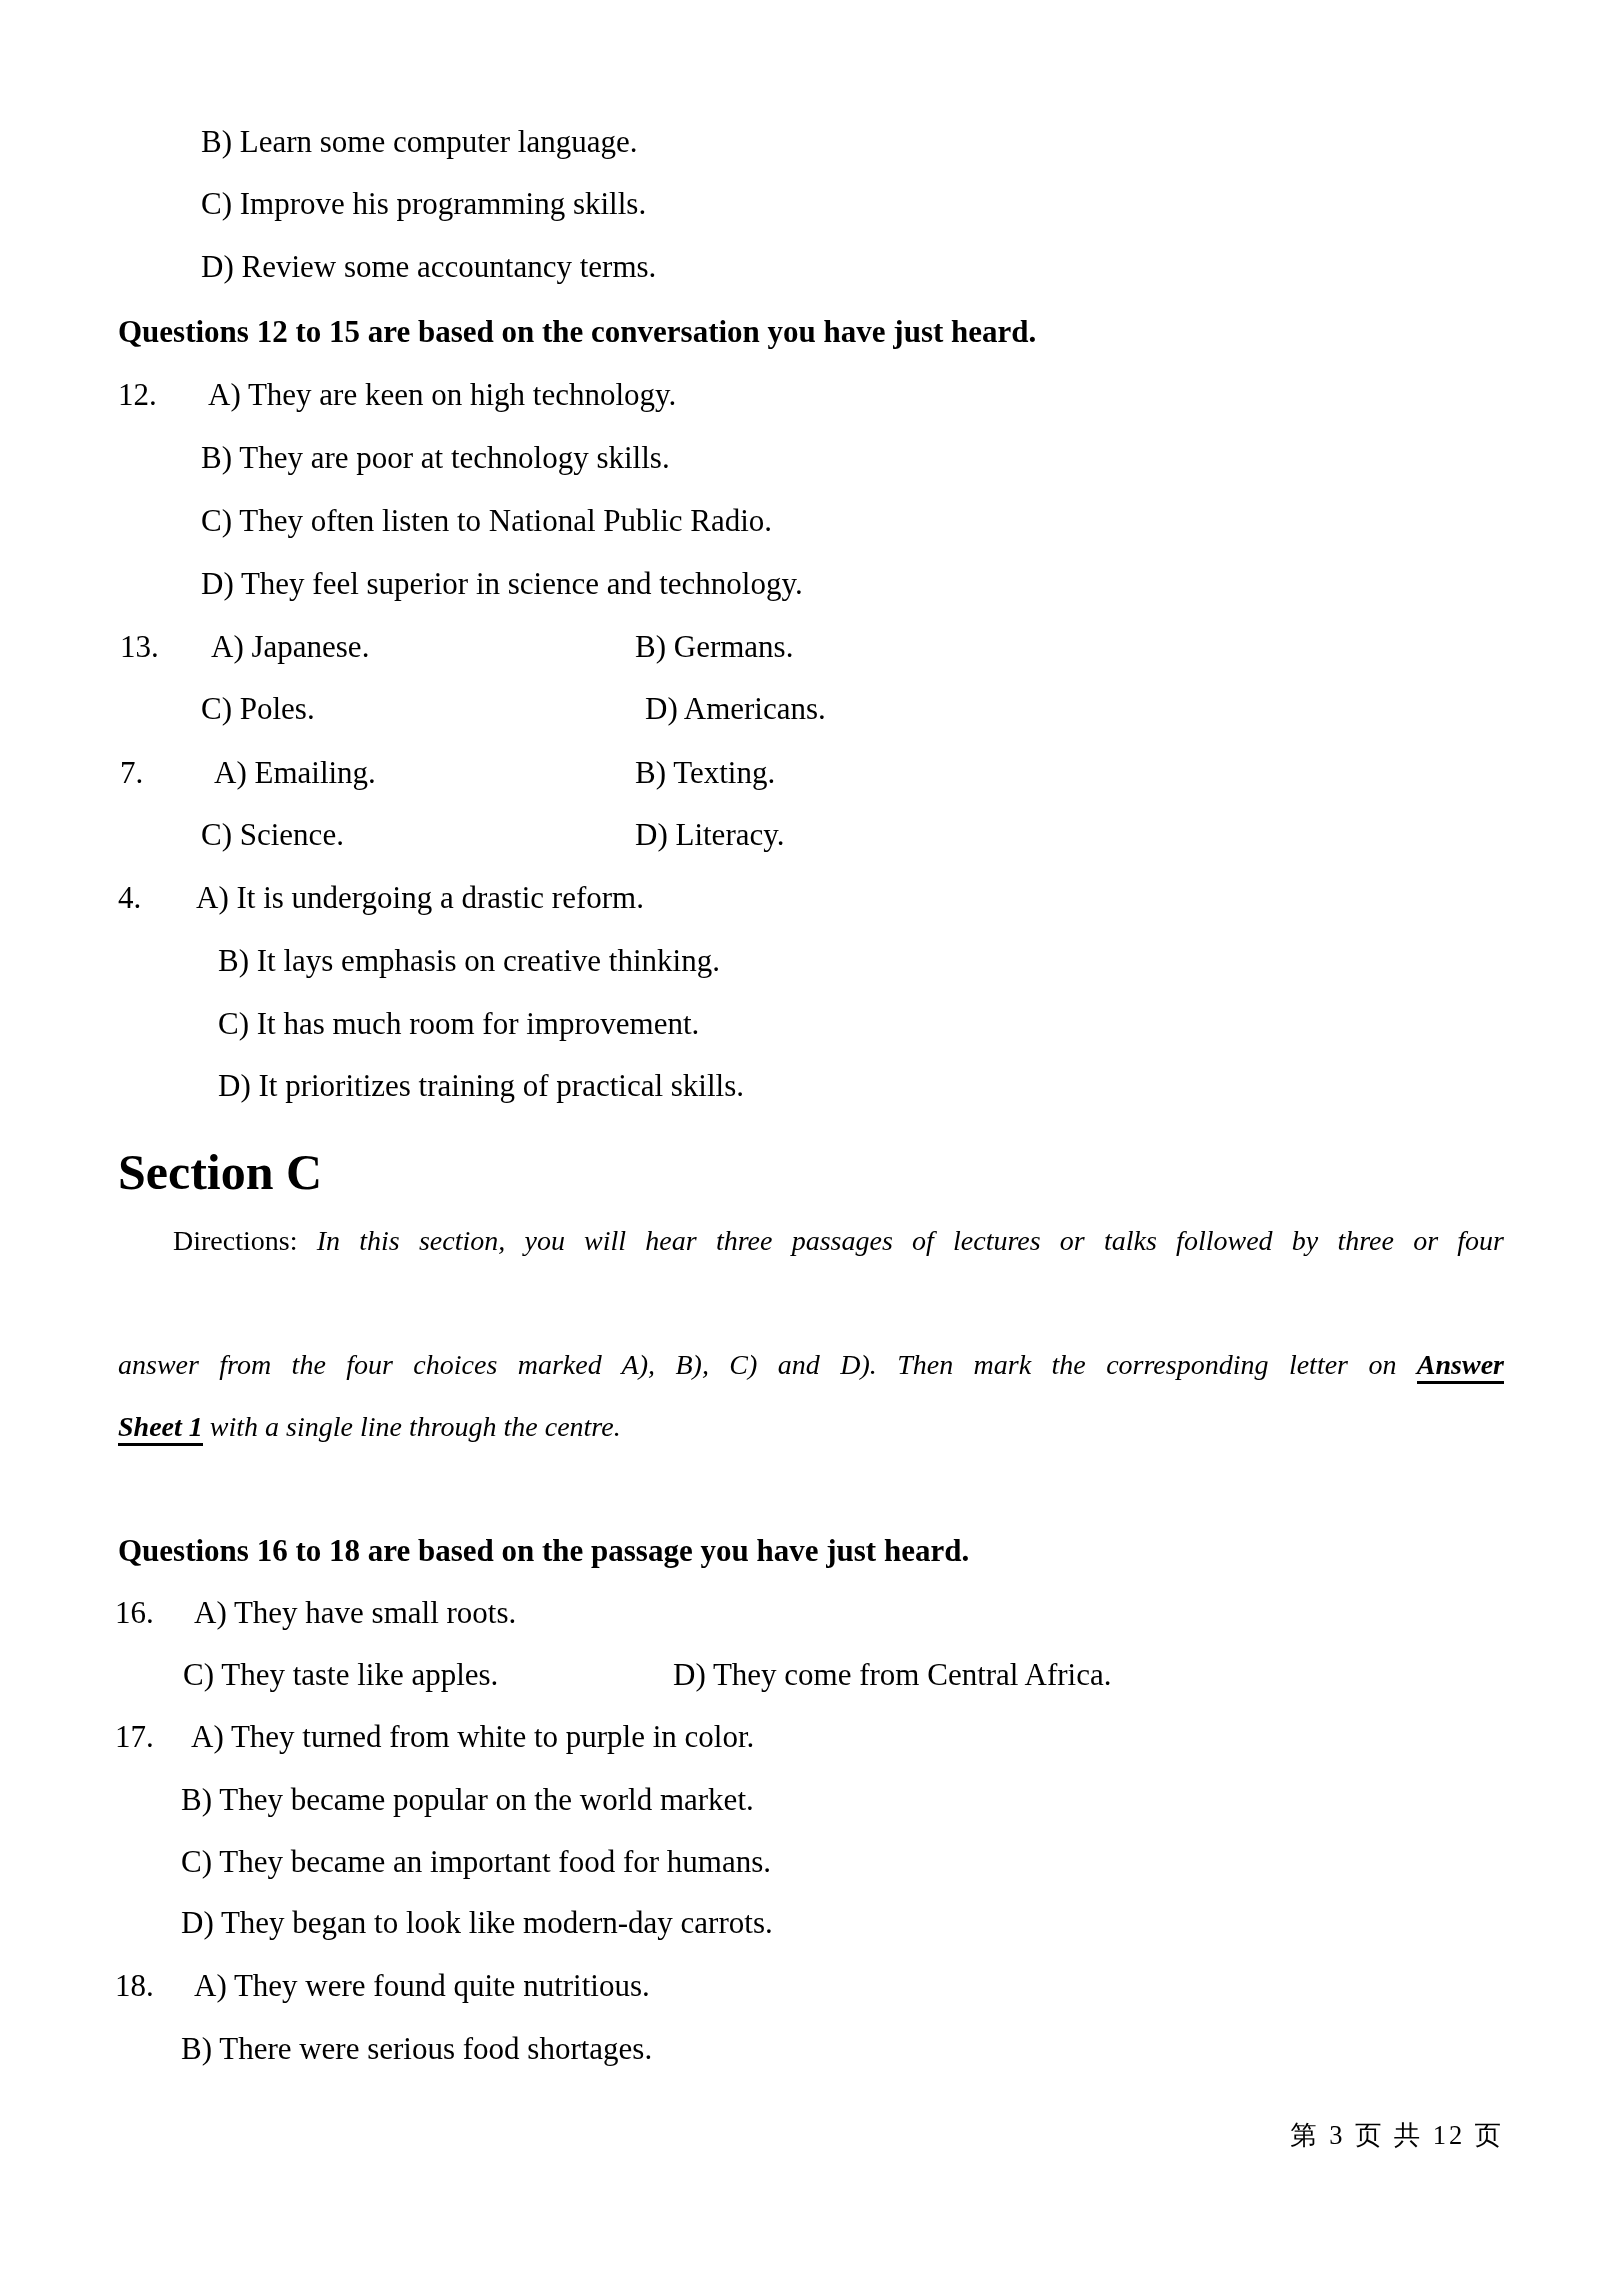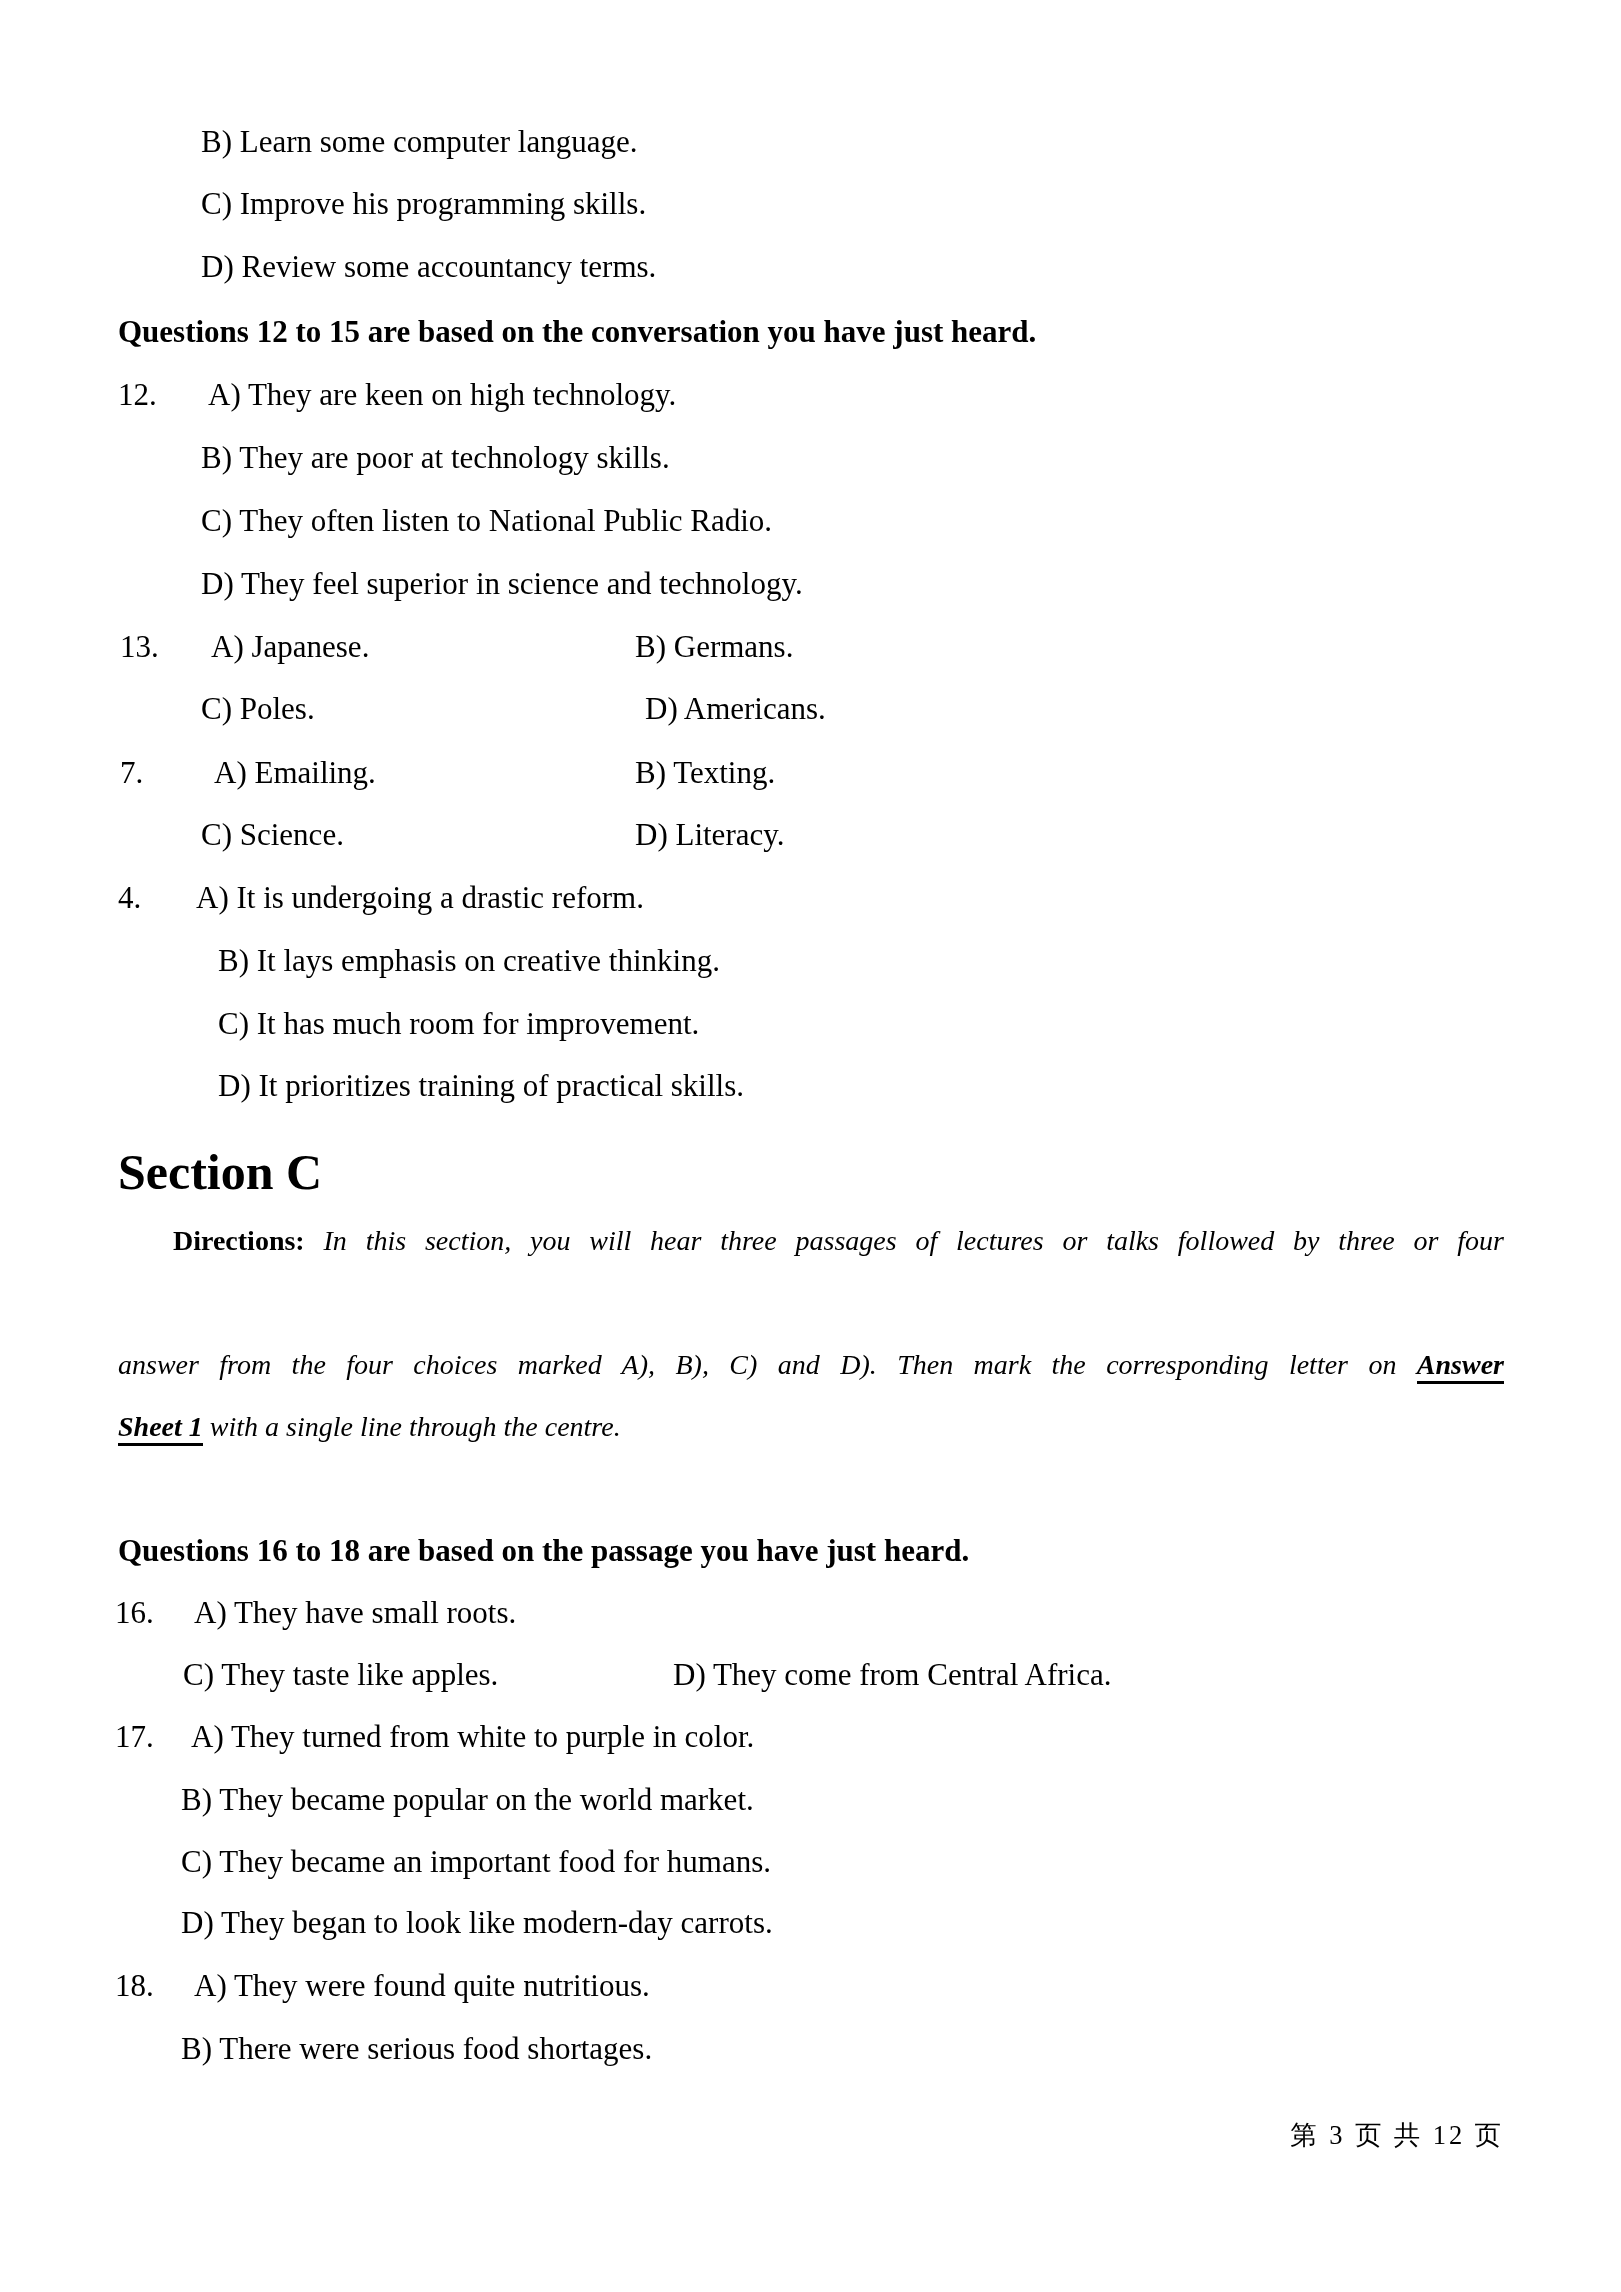--- a/index.html
+++ b/index.html
@@ -49,21 +49,21 @@
   }
   .dline.last {
     text-align: left;
     text-align-last: left;
   }
   .indent {
     display: inline-block;
     width: 55px;
   }
   .dlabel {
-    font-weight: bold;
+    font-weight: normal;
     font-style: normal;
   }
   .refbold {
     font-weight: bold;
     border-bottom: 3.9px solid #000000;
     padding-bottom: 1px;
   }
   .footer {
     position: absolute;
     left: 0;

